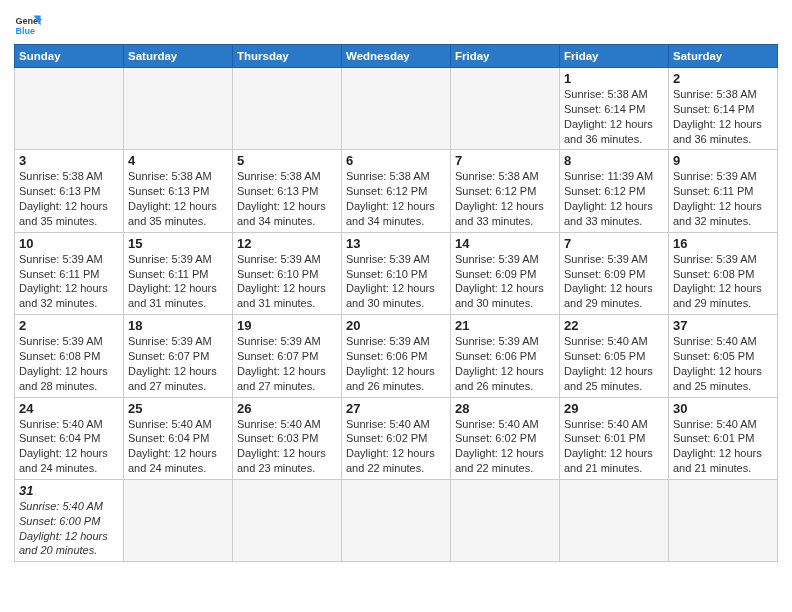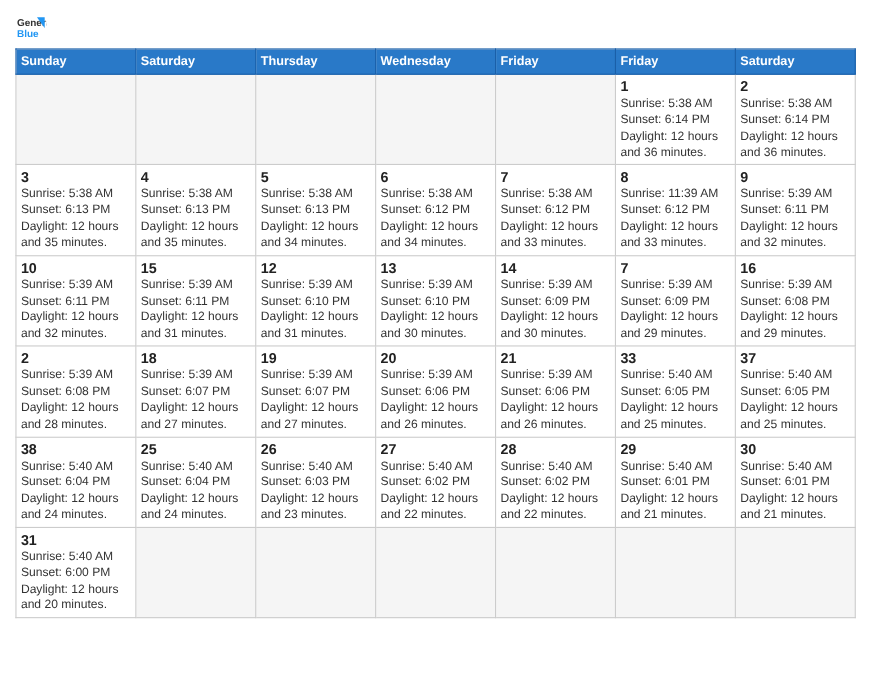--- a/index.html
+++ b/index.html
@@ -77,20 +77,21 @@
       display: block;
       margin-bottom: 1px;
     }
     .day-info {
       font-size: 11px;
       color: #333;
       line-height: 1.35;
     }
     .last-row td {
       height: 60px;
+      font-style: italic;
     }
   </style>
 </head>
 <body>
 
 <div class="page">
   <div class="header">
     <div class="logo">
       <svg class="logo-icon" viewBox="0 0 40 40">
         <text x="2" y="20" font-size="13" font-weight="bold" fill="#333">General</text>
@@ -249,35 +250,35 @@
 Sunset: 6:06 PM
 Daylight: 12 hours and 26 minutes.</div>
           </td>
           <td>
             <span class="day-num">21</span>
             <div class="day-info">Sunrise: 5:39 AM
 Sunset: 6:06 PM
 Daylight: 12 hours and 26 minutes.</div>
           </td>
           <td>
-            <span class="day-num">33</span>
+            <span class="day-num">22</span>
             <div class="day-info">Sunrise: 5:40 AM
 Sunset: 6:05 PM
 Daylight: 12 hours and 25 minutes.</div>
           </td>
           <td>
             <span class="day-num">37</span>
             <div class="day-info">Sunrise: 5:40 AM
 Sunset: 6:05 PM
 Daylight: 12 hours and 25 minutes.</div>
           </td>
         </tr>
         <tr>
           <td>
-            <span class="day-num">38</span>
+            <span class="day-num">24</span>
             <div class="day-info">Sunrise: 5:40 AM
 Sunset: 6:04 PM
 Daylight: 12 hours and 24 minutes.</div>
           </td>
           <td>
             <span class="day-num">25</span>
             <div class="day-info">Sunrise: 5:40 AM
 Sunset: 6:04 PM
 Daylight: 12 hours and 24 minutes.</div>
           </td>

